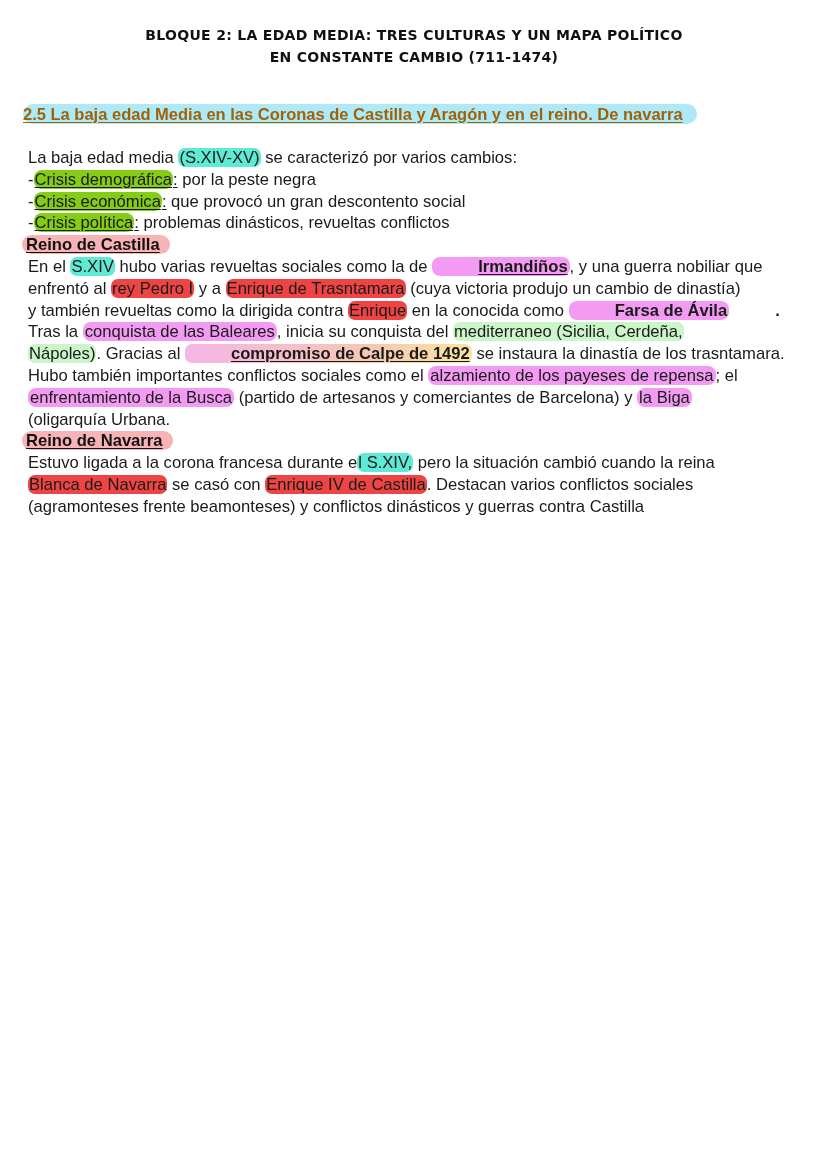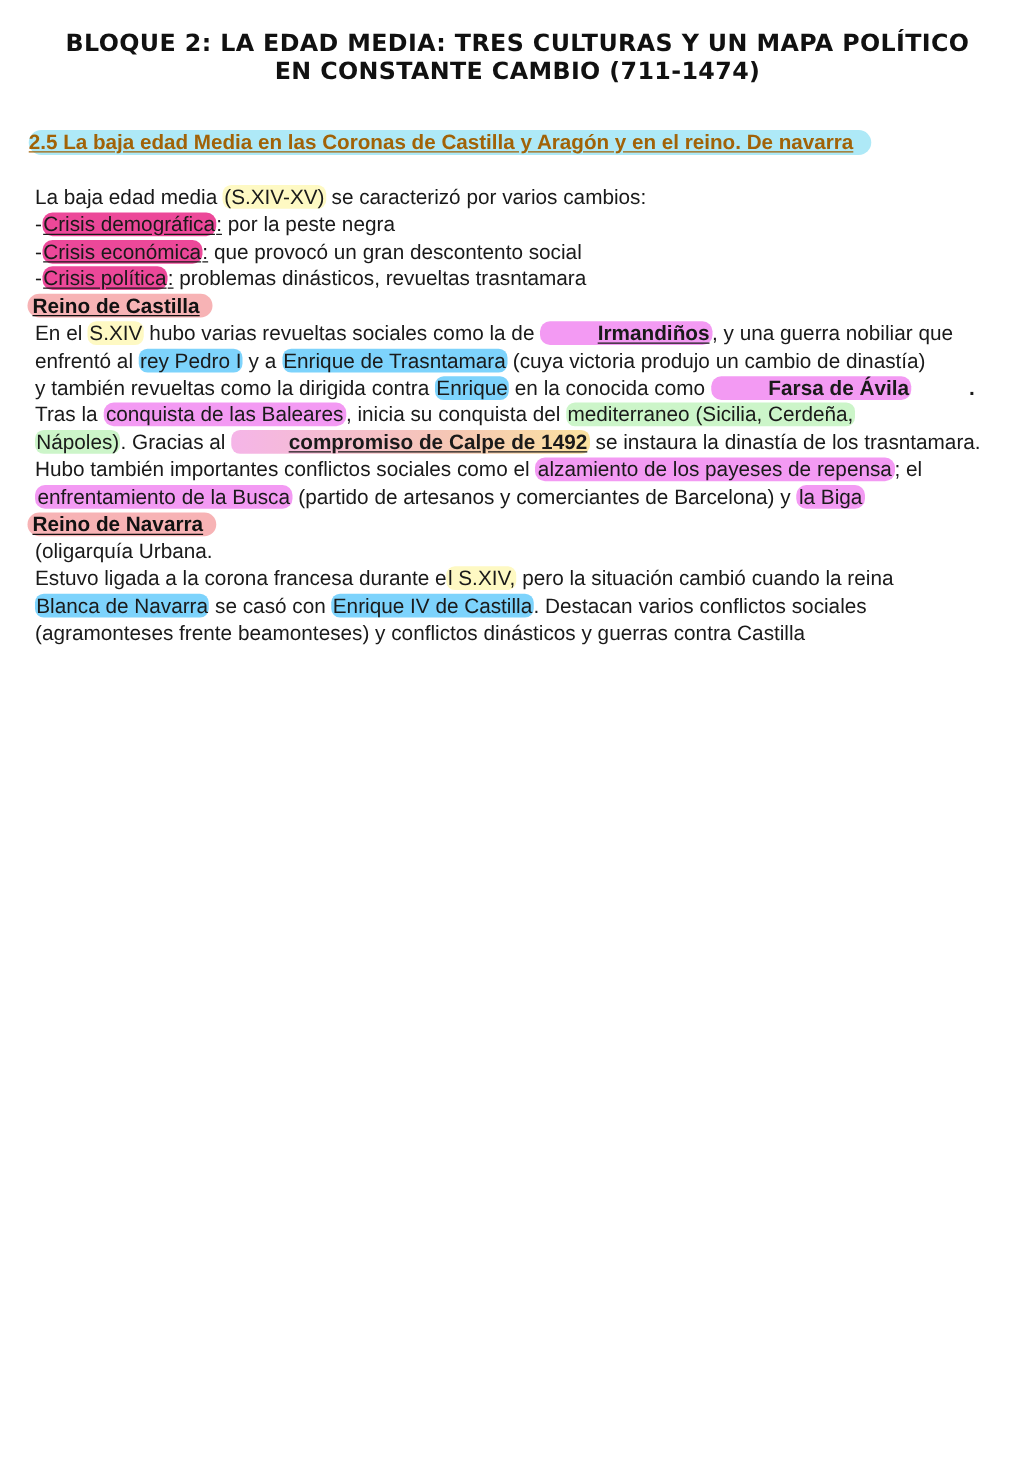--- a/index.html
+++ b/index.html
@@ -2,21 +2,21 @@
 <html><head>
 <meta charset="utf-8">
 <style>
   html, body { margin: 0; padding: 0; background: #ffffff; }
   body { width: 828px; height: 1171px; position: relative; overflow: hidden; }
   .page-title {
     position: absolute; left: 0; top: 24px; width: 828px;
     text-align: center;
     font-family: "DejaVu Sans", sans-serif;
     font-weight: bold;
-    font-size: 19px;
+    font-size: 14px;
     line-height: 22px;
     color: #111111;
     letter-spacing: 0.3px;
   }
   .section-heading {
     position: absolute; left: 23px; top: 105px;
     font-family: "Liberation Sans", sans-serif;
     font-weight: bold;
     font-size: 16.5px;
     color: #a16207;
@@ -29,24 +29,24 @@
     padding: 1px 14px 1px 0;
   }
   .body-text {
     position: absolute; left: 28px; top: 147px; width: 790px;
     font-family: "Liberation Sans", sans-serif;
     font-size: 16.6px;
     line-height: 21.8px;
     color: #1a1a1a;
   }
   .line { white-space: nowrap; display: block; }
-  .hl-yellow { background: #fef9c3; border-radius: 7px; padding: 0 1px; text-align: center; }
-  .hl-red { background: #ec4899; border-radius: 8px; padding: 0 1px; }
+  .hl-yellow { background: #5eead4; border-radius: 7px; padding: 0 1px; text-align: center; }
+  .hl-red { background: #84cc16; border-radius: 8px; padding: 0 1px; }
   .hl-red-under { text-decoration: underline; text-underline-offset: 2px; }
-  .hl-gray { background: #7dd3fc; border-radius: 7px; padding: 0 1px; }
+  .hl-gray { background: #ef4444; border-radius: 7px; padding: 0 1px; }
   .hl-magenta { background: #f39af3; border-radius: 8px; padding: 0 2px; }
   .hl-green { background: #ccf5c9; border-radius: 7px; padding: 0 1px; }
   .hl-gradient { background: linear-gradient(90deg, #f5b5e8 0%, #f5c6b5 60%, #fbe3a0 100%); border-radius: 7px; padding: 0 2px; }
   .b { font-weight: bold; padding-left: 46px; }
   .u { text-decoration: underline; text-underline-offset: 2px; }
   .subhead {
     font-weight: bold; text-decoration: underline; text-underline-offset: 2px;
     color: #111;
   }
   .subhead-hl { background: #f7b3b5; border-radius: 10px; padding: 0 10px 0 4px; margin-left: -6px; margin-top: 15px; }
@@ -69,21 +69,21 @@
     <span>La baja edad media </span><span class="hl-yellow">(S.XIV-XV)</span><span> se caracterizó por varios cambios:</span>
   </span>
 
   <span class="line">
     <span>-</span><span class="hl-red hl-red-under">Crisis demográfica</span><span class="u">:</span><span> por la peste negra</span>
   </span>
   <span class="line">
     <span>-</span><span class="hl-red hl-red-under">Crisis económica</span><span class="u">:</span><span> que provocó un gran descontento social</span>
   </span>
   <span class="line">
-    <span>-</span><span class="hl-red hl-red-under">Crisis política</span><span class="u">:</span><span> problemas dinásticos, revueltas trasntamara</span>
+    <span>-</span><span class="hl-red hl-red-under">Crisis política</span><span class="u">:</span><span> problemas dinásticos, revueltas conflictos</span>
   </span>
 
   <span class="line">
     <span class="subhead subhead-hl">Reino de Castilla</span>
   </span>
   <span class="line">
     <span>En el </span><span class="hl-yellow">S.XIV</span><span> hubo varias revueltas sociales como la de </span><span class="hl-magenta b u">Irmandiños</span><span>, y una guerra nobiliar que</span>
   </span>
   <span class="line">
     <span>enfrentó al </span><span class="hl-gray">rey Pedro I</span><span> y a </span><span class="hl-gray">Enrique de Trasntamara</span><span> (cuya victoria produjo un cambio de dinastía)</span>
@@ -98,25 +98,25 @@
   <span class="line">
     <span class="hl-green">Nápoles)</span><span>. Gracias al </span><span class="hl-gradient b u">compromiso de Calpe de 1492</span><span> se instaura la dinastía de los trasntamara.</span>
   </span>
   <span class="line">
     <span>Hubo también importantes conflictos sociales como el </span><span class="hl-magenta">alzamiento de los payeses de repensa</span><span>; el</span>
   </span>
   <span class="line">
     <span class="hl-magenta">enfrentamiento de la Busca</span><span> (partido de artesanos y comerciantes de Barcelona) y </span><span class="hl-magenta">la Biga</span>
   </span>
   <span class="line">
-    <span class="subhead subhead-hl">Reino de Navarra</span>
+    <span>(oligarquía Urbana.</span>
   </span>
 
   <span class="line">
-    <span>(oligarquía Urbana.</span>
+    <span class="subhead subhead-hl">Reino de Navarra</span>
   </span>
   <span class="line">
     <span>Estuvo ligada a la corona francesa durante e</span><span class="hl-yellow">l S.XIV,</span><span> pero la situación cambió cuando la reina</span>
   </span>
   <span class="line">
     <span class="hl-gray">Blanca de Navarra</span><span> se casó con </span><span class="hl-gray">Enrique IV de Castilla</span><span>. Destacan varios conflictos sociales</span>
   </span>
   <span class="line">
     <span>(agramonteses frente beamonteses) y conflictos dinásticos y guerras contra Castilla</span>
   </span>

